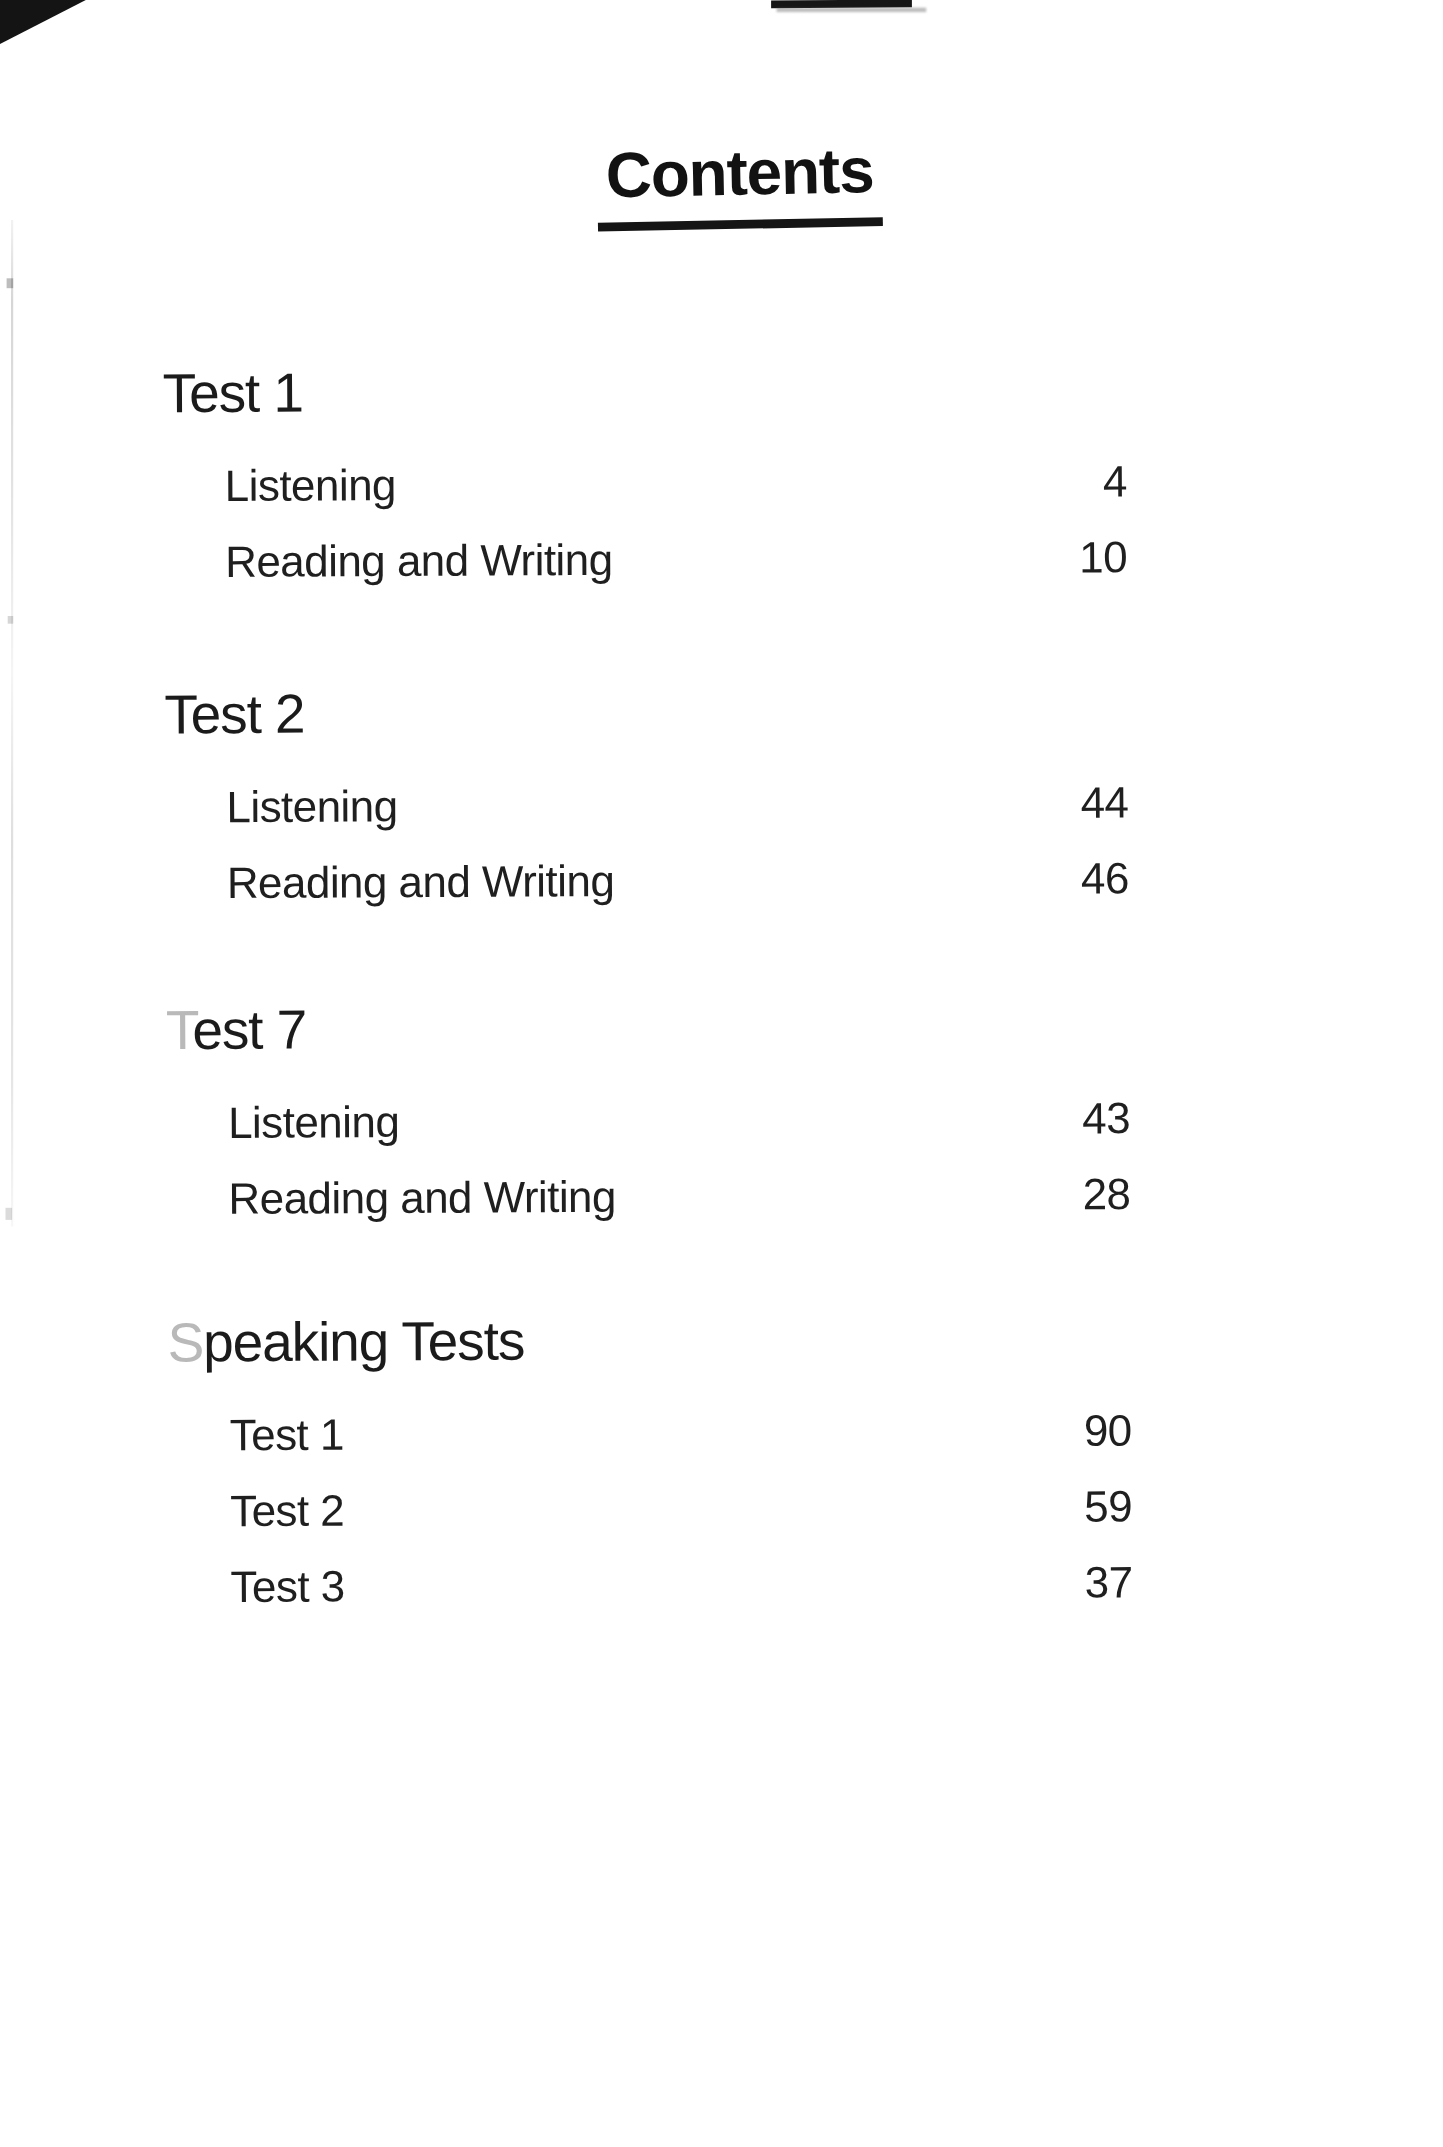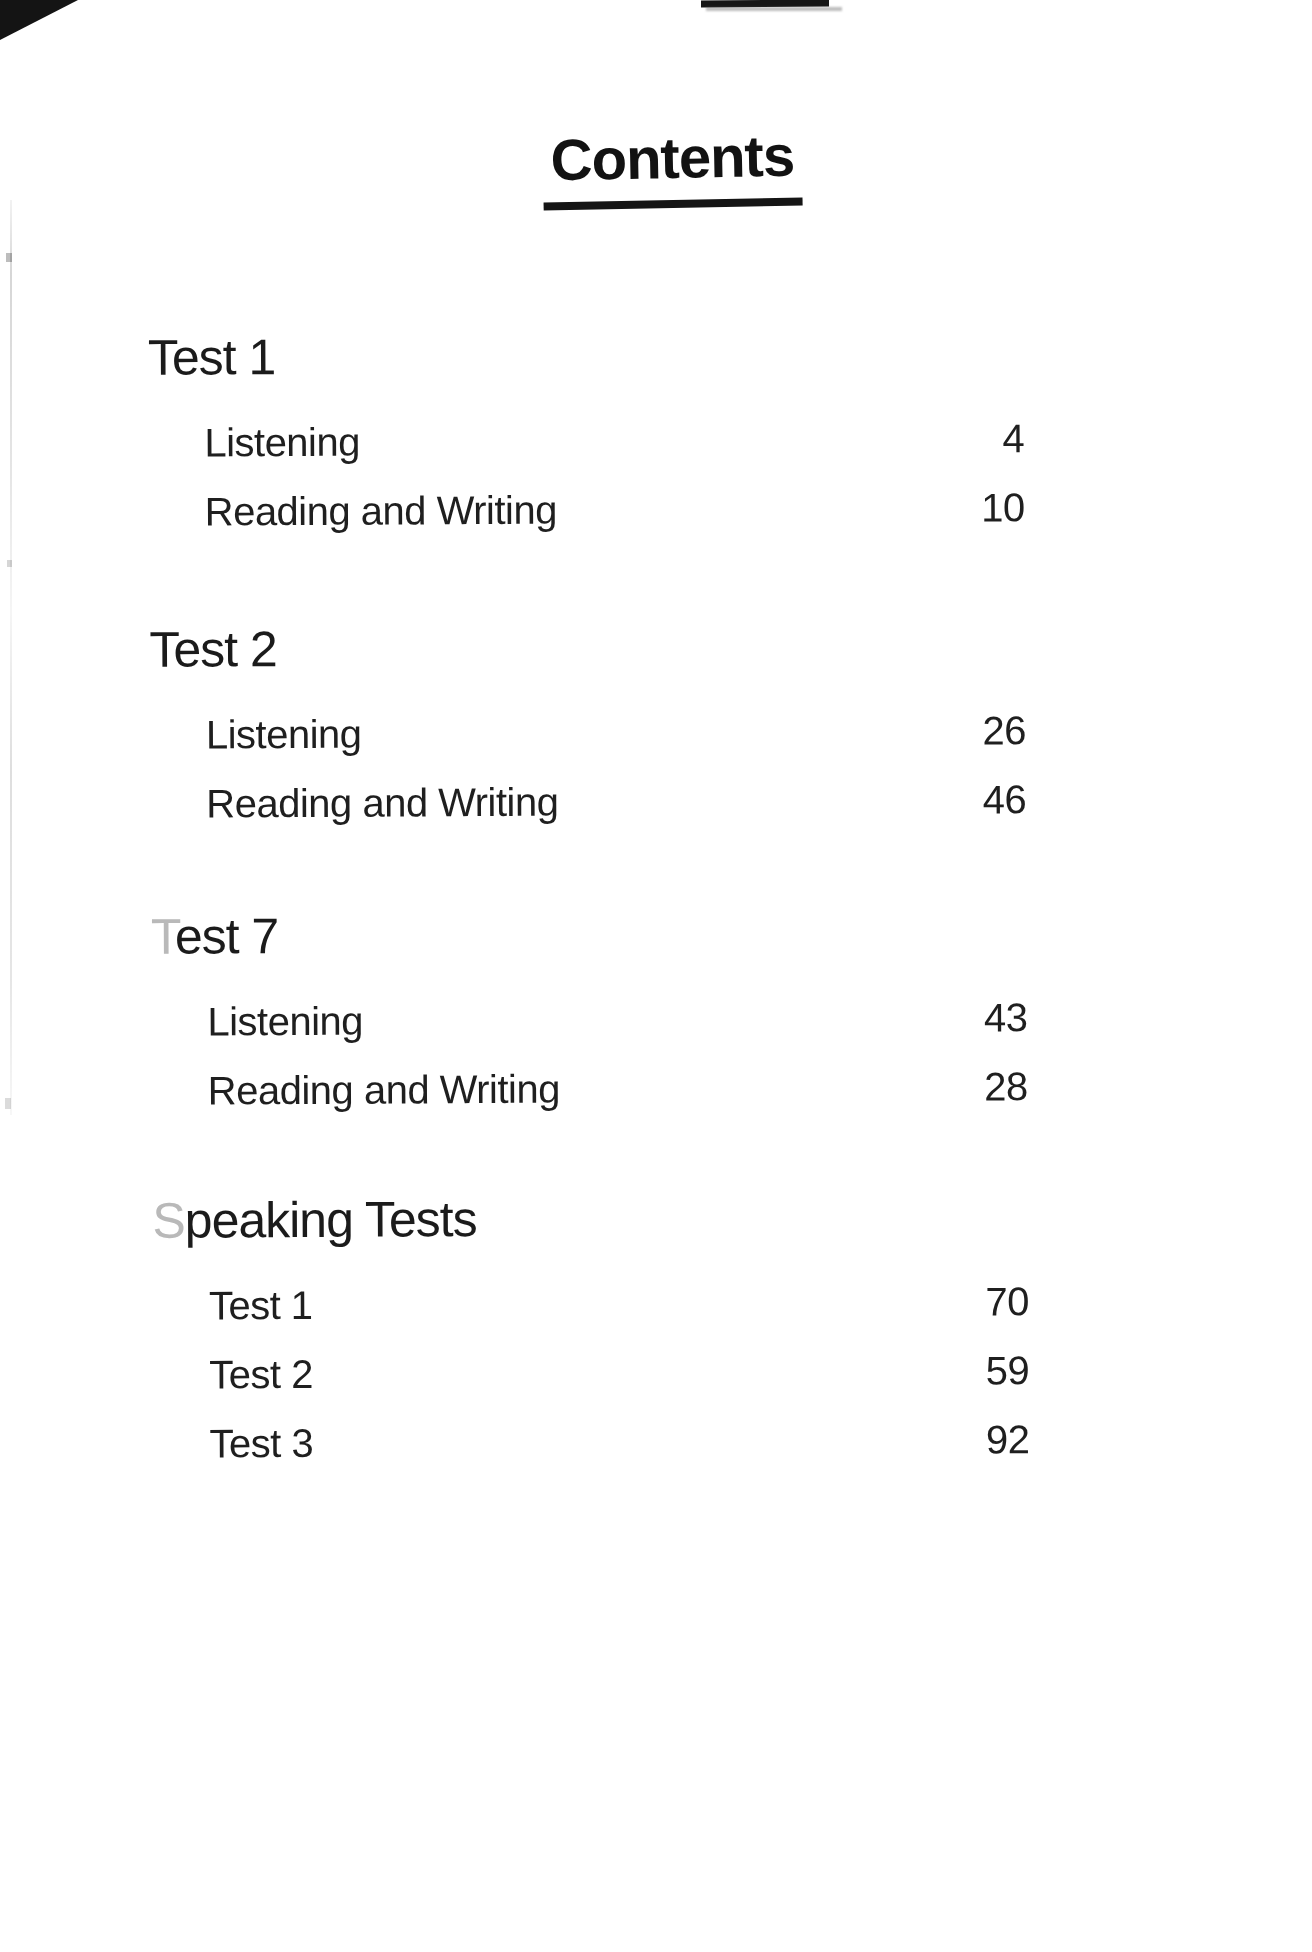--- a/index.html
+++ b/index.html
@@ -162,21 +162,21 @@
         <div class="entry">
           <span class="entry-label">Reading and Writing</span>
           <span class="entry-page">10</span>
         </div>
       </section>
 
       <section class="toc-section s1">
         <h2 class="sec-heading"><span class="faded-letter"></span><span>Test 2</span></h2>
         <div class="entry">
           <span class="entry-label">Listening</span>
-          <span class="entry-page">26</span>
+          <span class="entry-page">44</span>
         </div>
         <div class="entry">
           <span class="entry-label">Reading and Writing</span>
           <span class="entry-page">46</span>
         </div>
       </section>
 
       <section class="toc-section s2">
         <h2 class="sec-heading"><span class="faded-letter">T</span><span>est 7</span></h2>
         <div class="entry">
@@ -186,27 +186,27 @@
         <div class="entry">
           <span class="entry-label">Reading and Writing</span>
           <span class="entry-page">28</span>
         </div>
       </section>
 
       <section class="toc-section s3">
         <h2 class="sec-heading"><span class="faded-letter">S</span><span>peaking Tests</span></h2>
         <div class="entry">
           <span class="entry-label">Test 1</span>
-          <span class="entry-page">70</span>
+          <span class="entry-page">90</span>
         </div>
         <div class="entry">
           <span class="entry-label">Test 2</span>
           <span class="entry-page">59</span>
         </div>
         <div class="entry">
           <span class="entry-label">Test 3</span>
-          <span class="entry-page">92</span>
+          <span class="entry-page">37</span>
         </div>
       </section>
 
     </main>
   </div>
 </div>
 
 </body></html>

